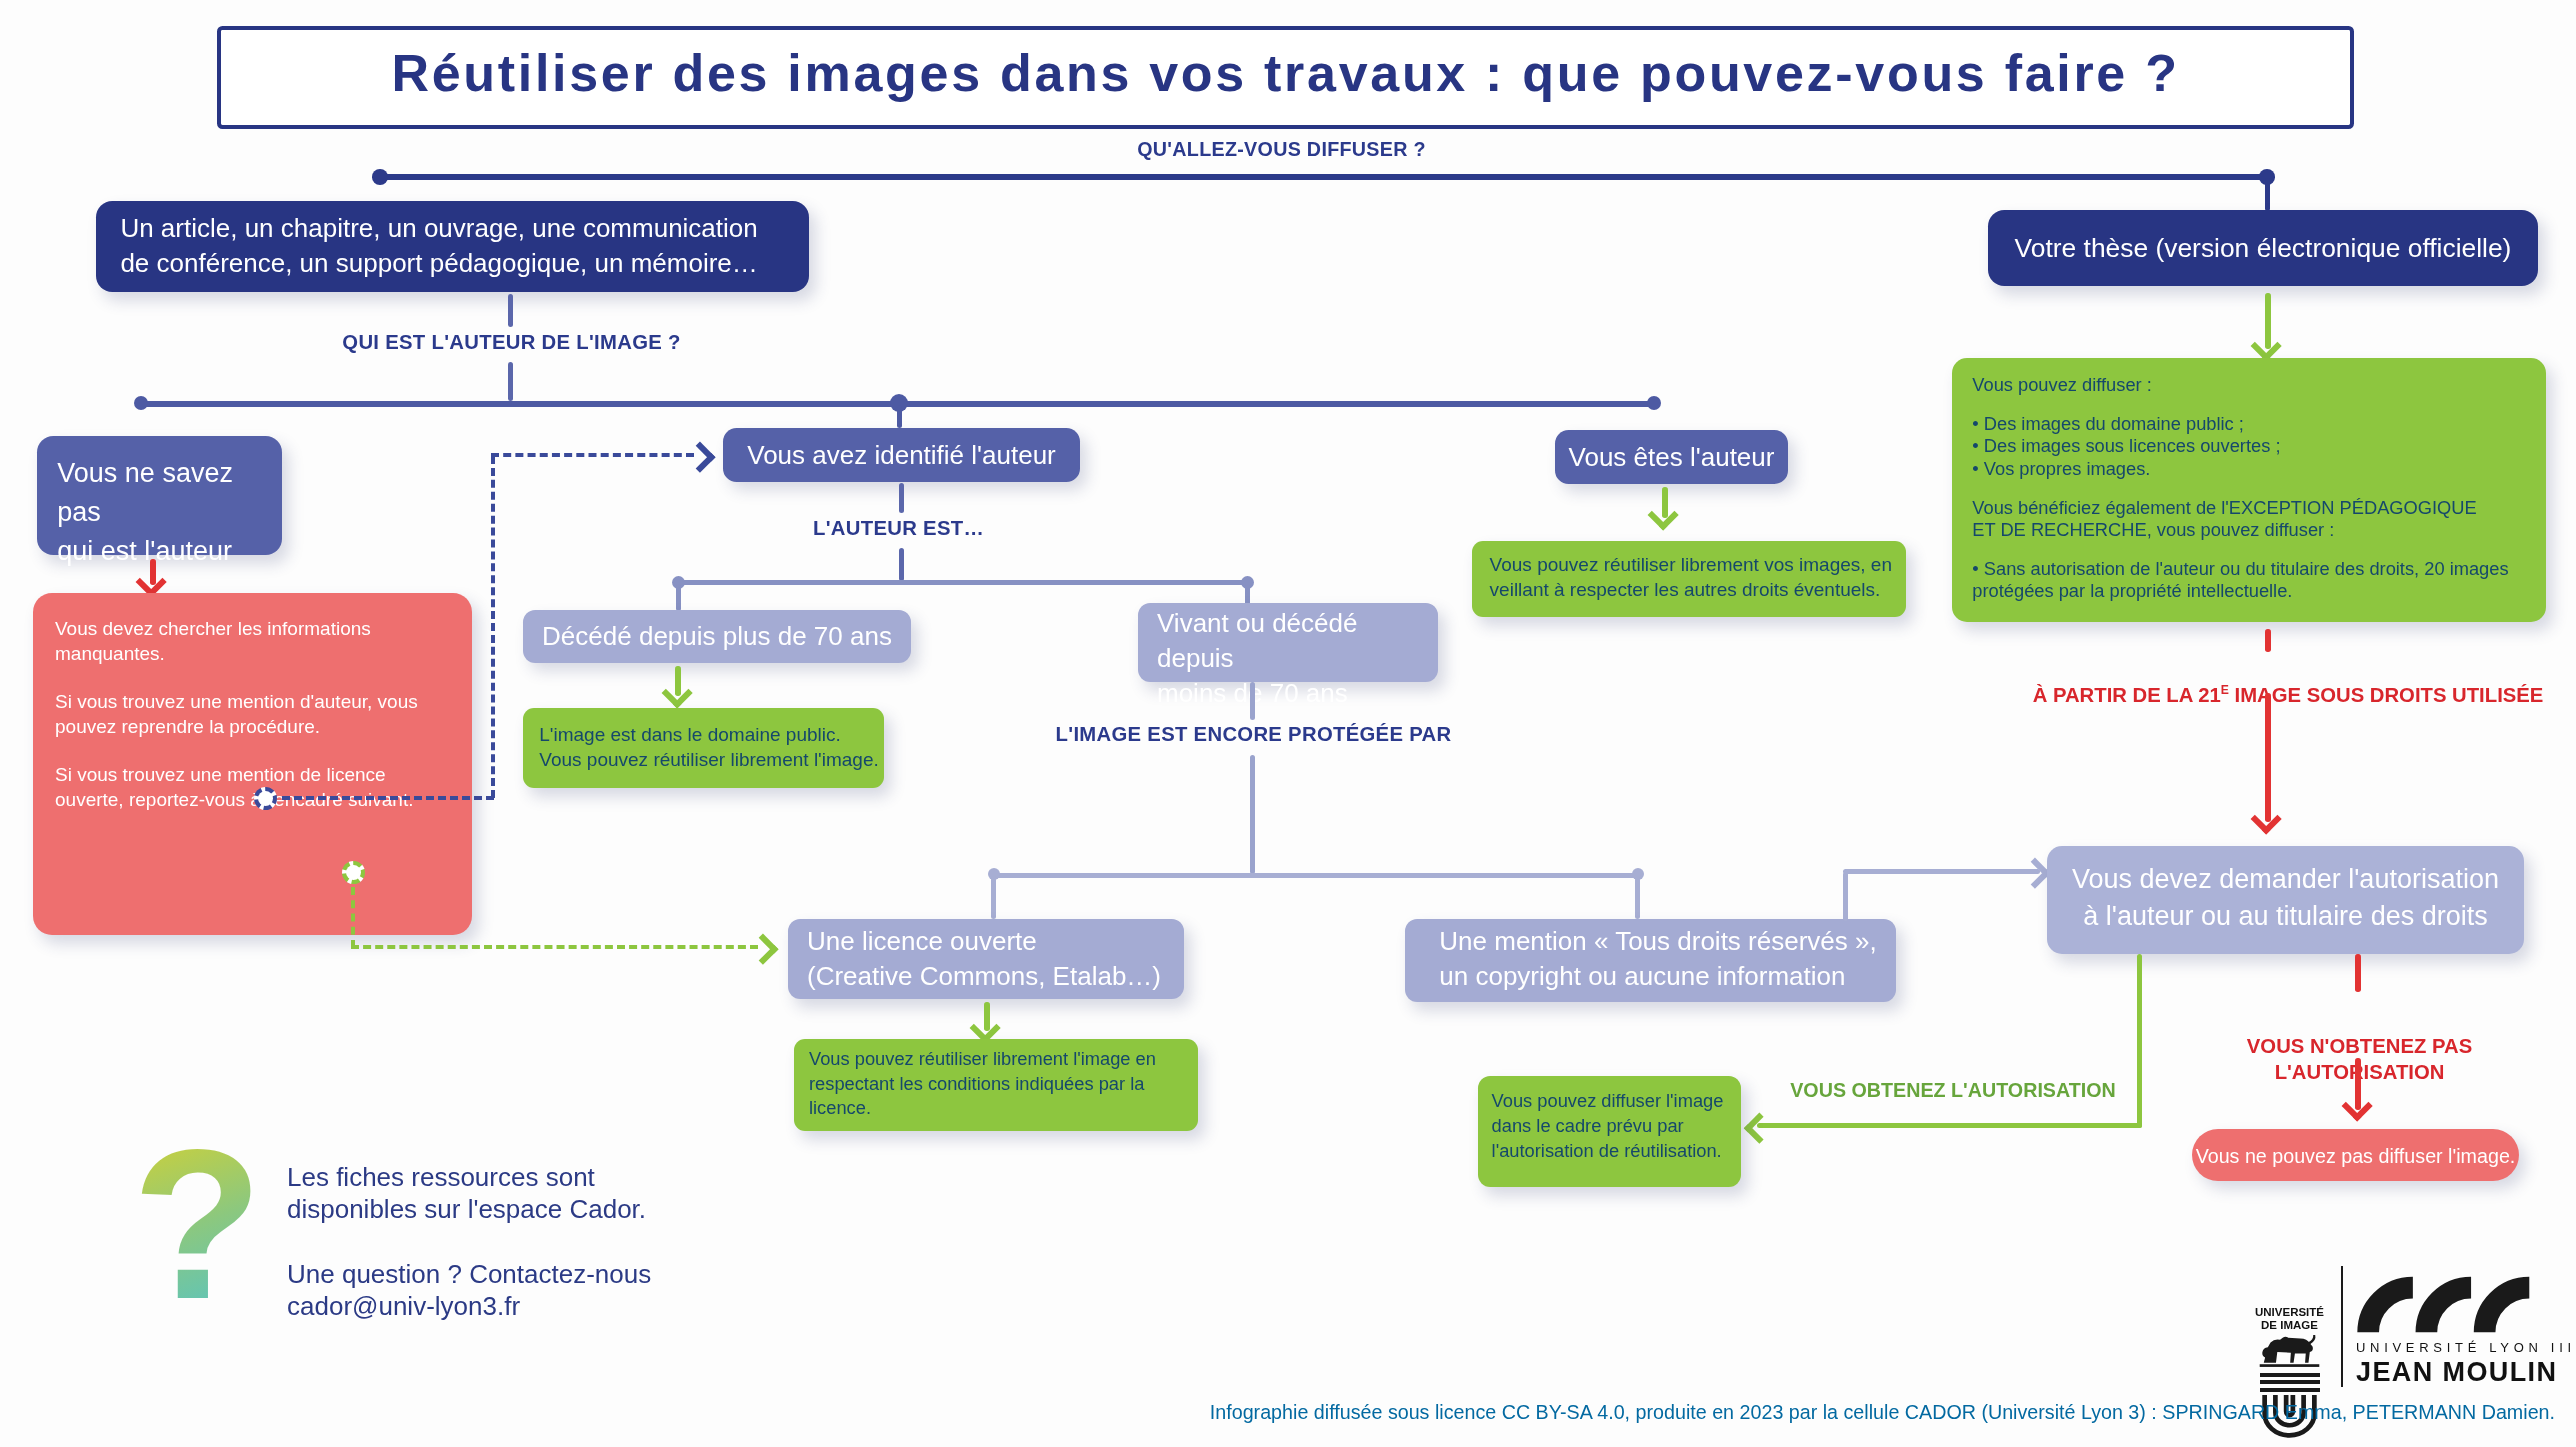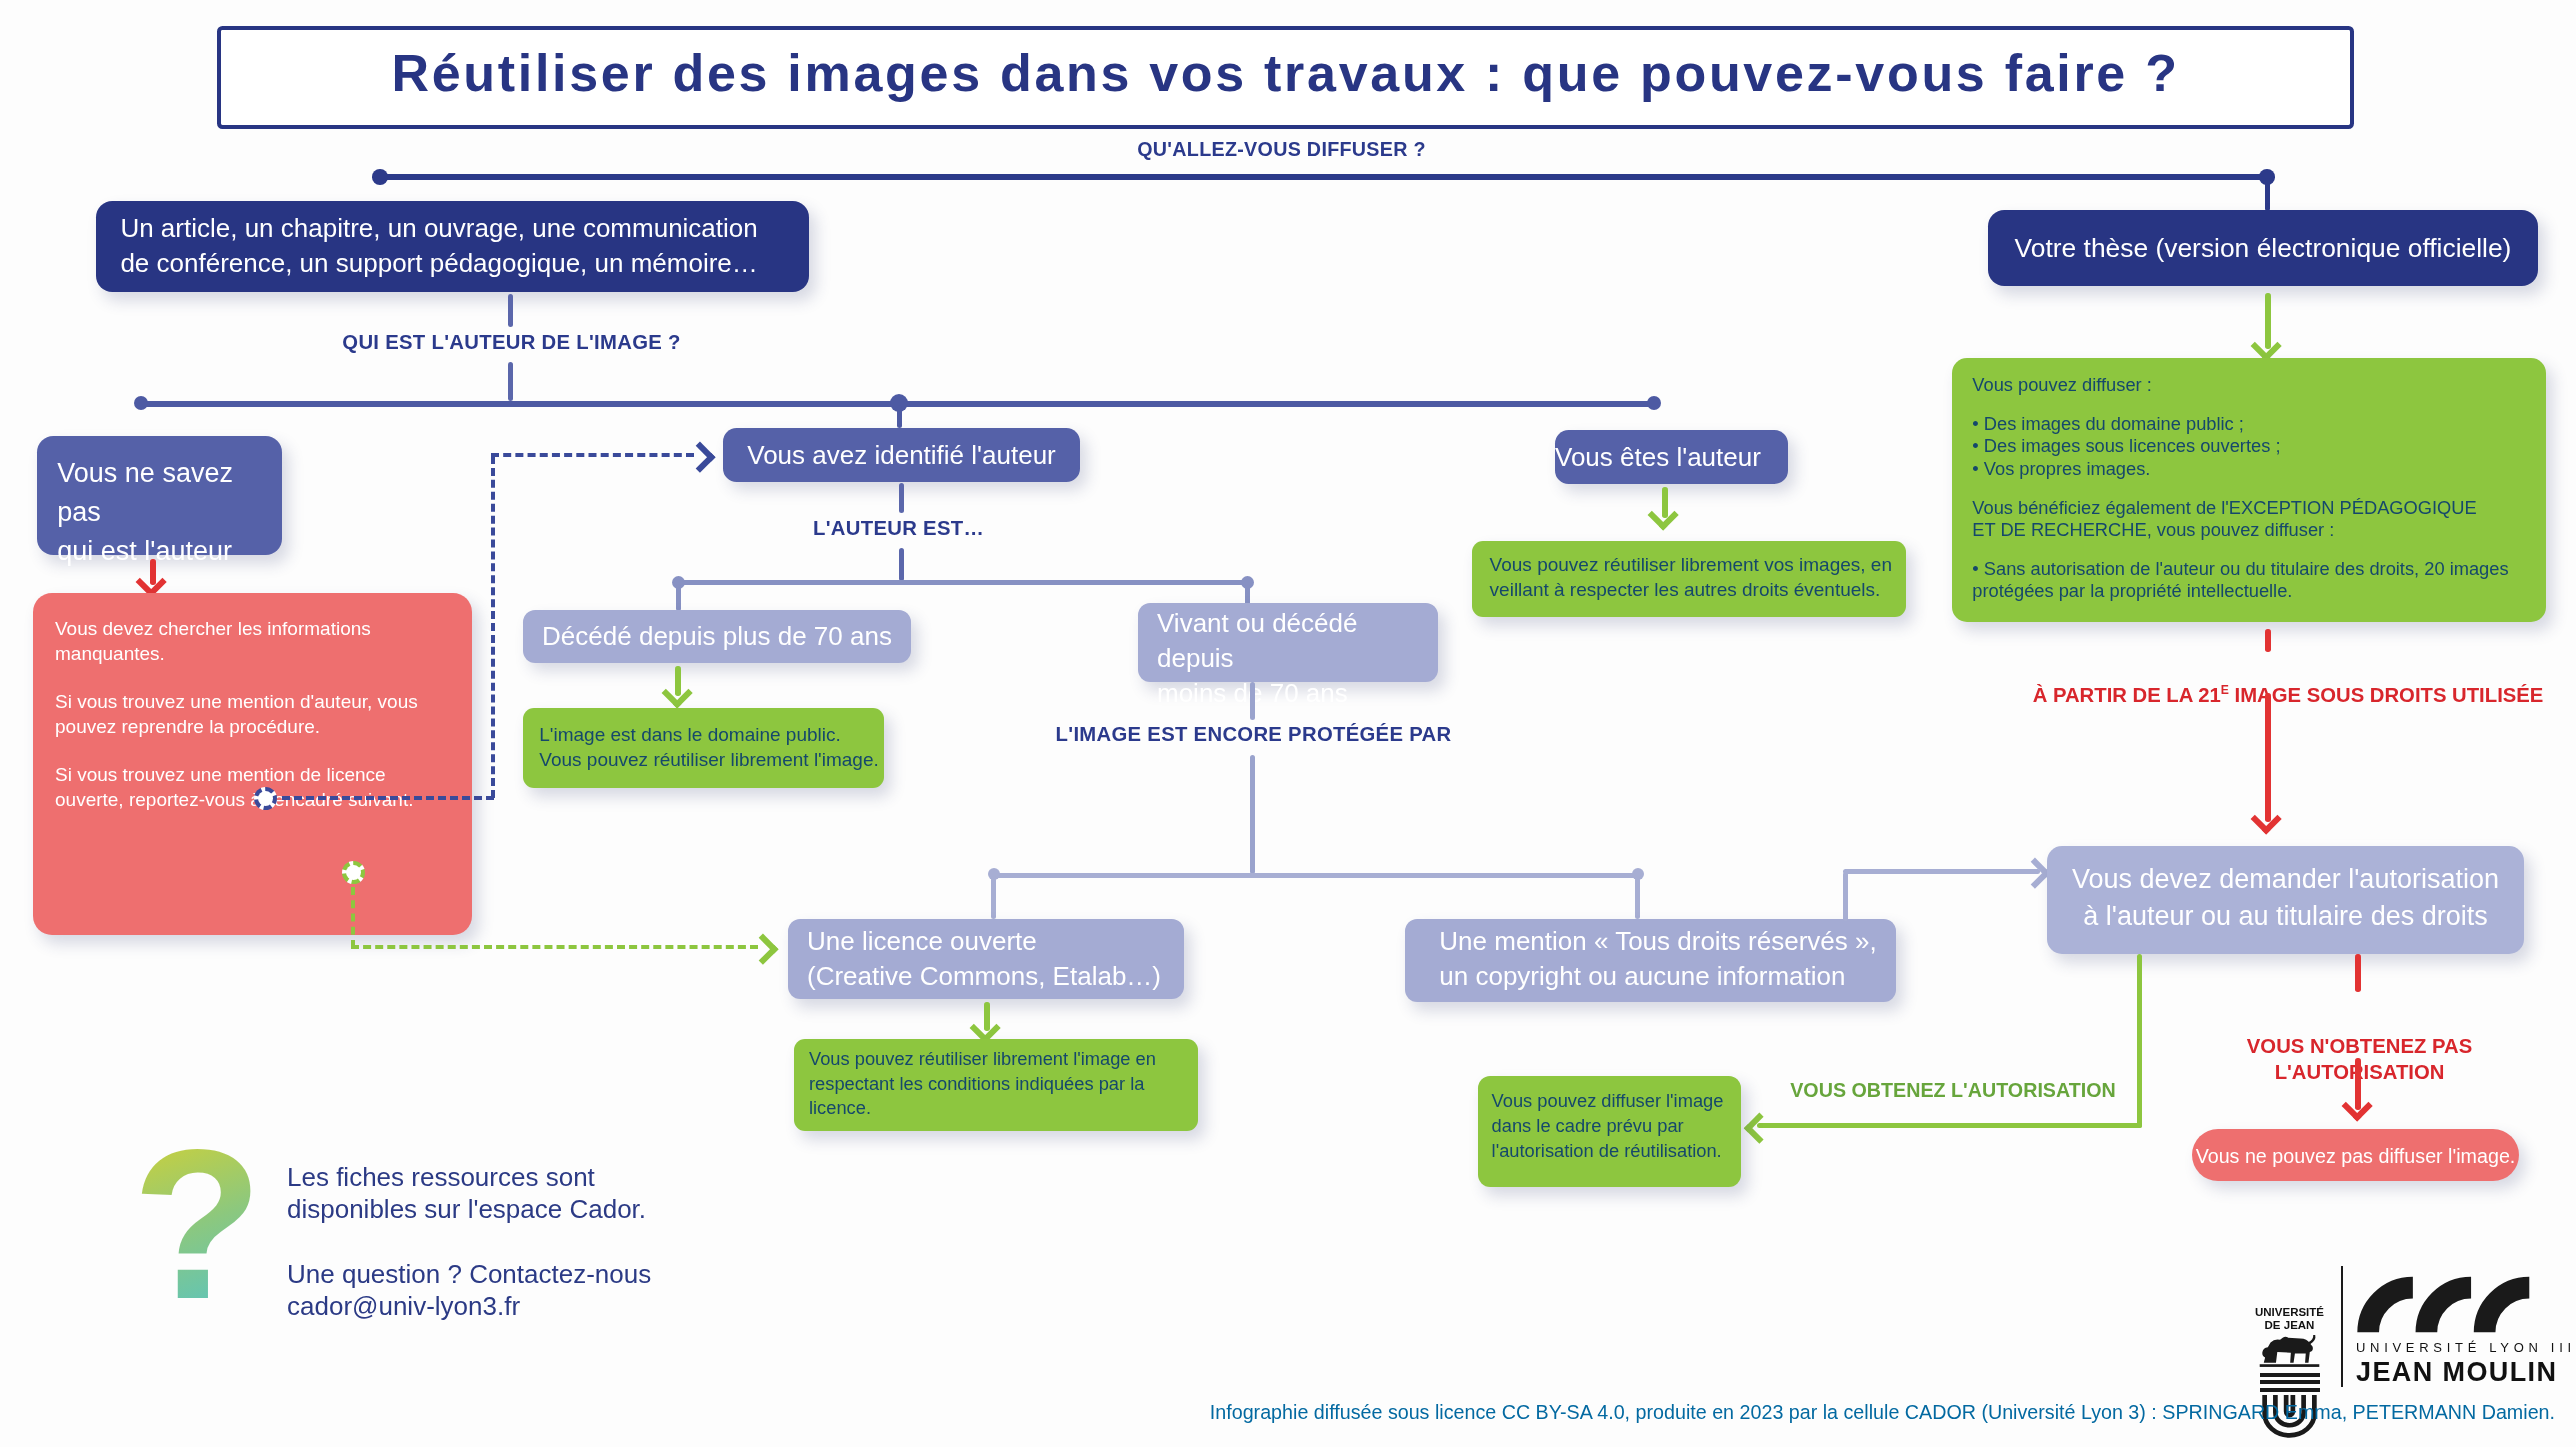--- a/index.html
+++ b/index.html
@@ -71,21 +71,21 @@
   <div class="vline" style="left:897px;top:405px;width:4.7px;height:23px;background:#4d5aa3;"></div>
 
   <div class="box slate-bg" style="left:37px;top:436px;width:245px;height:119px;">
     <div class="t" style="padding:17.6px 0 0 20.3px;font-size:27px;line-height:39px;">Vous ne savez pas
 qui est l'auteur</div>
   </div>
   <div class="box slate-bg" style="left:723px;top:428px;width:357px;height:54px;border-radius:13.6px;">
     <div class="t" style="text-align:center;font-size:26px;line-height:54px;">Vous avez identifié l'auteur</div>
   </div>
   <div class="box slate-bg" style="left:1555px;top:430px;width:233px;height:54px;border-radius:13.6px;">
-    <div class="t" style="font-size:26px;line-height:54px;">Vous êtes l'auteur</div>
+    <div class="t" style="text-align:center;font-size:26px;line-height:54px;">Vous êtes l'auteur</div>
   </div>
 
   <div class="vline" style="left:150px;top:559px;width:6.1px;height:26px;background:#e23333;"></div>
   <div class="chev down" style="left:140px;top:571px;border-color:#e23333;"></div>
 
   <div class="box salmon-bg" style="left:33px;top:593px;width:439px;height:342px;border-radius:19px;">
     <div style="padding:23px 20.3px 0 22px;font-size:19px;line-height:25px;">
       <p class="redbox-p">Vous devez chercher les informations manquantes.</p>
       <p class="redbox-p">Si vous trouvez une mention d'auteur, vous pouvez reprendre la procédure.</p>
       <p class="redbox-p">Si vous trouvez une mention de licence ouverte, reportez-vous à l'encadré suivant.</p>
@@ -214,21 +214,21 @@
 
   <div id="qmark">?</div>
   <div class="helptext" style="left:287px;top:1161px;width:447px;">Les fiches ressources sont
 disponibles sur l'espace Cador.</div>
   <div class="helptext" style="left:287px;top:1258px;width:461px;">Une question ? Contactez-nous
 cador@univ-lyon3.fr</div>
 
   <div class="abs" style="left:2249px;top:1262px;width:287px;height:130px;">
     <div class="abs" style="left:0;top:0;width:81px;text-align:center;margin-top:44px;">
       <div class="logo-txt" style="font-size:11.5px;line-height:13px;">UNIVERSITÉ</div>
-      <div class="logo-txt" style="font-size:11.5px;line-height:13px;">DE JEAN</div>
+      <div class="logo-txt" style="font-size:11.5px;line-height:13px;">DE IMAGE</div>
       <svg width="65" height="34" viewBox="0 0 96 50" style="margin-top:1.4px;">
         <path d="M10 44 L12 36 Q7 34 8 28 Q9 22 16 21 L20 14 Q26 8 34 10 L38 7 Q42 4 46 7 L64 8 Q74 8 78 15 L82 20 Q84 26 78 28 L76 44 L71 44 L72 30 L56 30 L54 44 L49 44 L50 29 L30 28 L28 44 Z" fill="#1a1a1a"></path>
         <path d="M78 17 Q88 11 86 3 L83 3 Q84 10 75 14 Z" fill="#1a1a1a"></path>
         <rect x="4" y="46" width="88" height="4" fill="#1a1a1a"></rect>
       </svg>
       <div style="width:60px;height:4.1px;background:#1a1a1a;margin:3.4px auto 0;"></div>
       <div style="width:60px;height:4.1px;background:#1a1a1a;margin:3.4px auto 0;"></div>
       <div style="width:60px;height:4.1px;background:#1a1a1a;margin:3.4px auto 0;"></div>
       <svg width="61" height="43" viewBox="0 0 90 64" style="margin-top:2.7px;">
         <path d="M8 0 V28 A37 32 0 0 0 82 28 V0" stroke="#1a1a1a" stroke-width="7" fill="none"></path>

